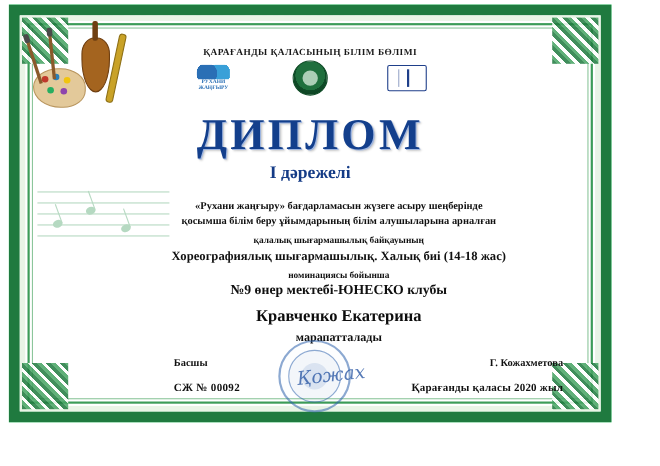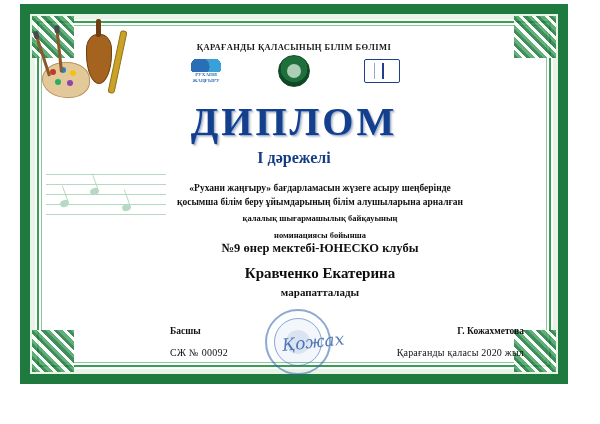--- a/index.html
+++ b/index.html
@@ -18,21 +18,21 @@
   #page {
     position: relative;
     width: 600px;
     height: 424px;
     background: #ffffff;
   }
 
   
   #sheet {
     position: absolute;
-    left: 20px;
+    left: 8px;
     top: 4px;
     width: 548px;
     height: 380px;
     background: #86efac;
     box-sizing: border-box;
     overflow: hidden;
   }
 
   
   .frame-outer {
@@ -378,21 +378,21 @@
   
   .footer-row {
     position: absolute;
     left: 150px;
     right: 44px;
     bottom: 26px;
     display: flex;
     justify-content: space-between;
     align-items: center;
     font-size: 10px;
-    font-weight: normal;
+    font-weight: bold;
     color: #111;
   }
   .footer-left { letter-spacing: .3px; }
   .footer-center { letter-spacing: .2px; }
 </style>
 </head>
 <body>
 
 <div id="page">
 
@@ -450,20 +450,21 @@
     </div>
 
     <div class="diploma-title">ДИПЛОМ</div>
 
     <div class="degree">I дәрежелі</div>
 
     <div class="body-block">
       <div class="line-bold-sm">«Рухани жаңғыру» бағдарламасын жүзеге асыру шеңберінде</div>
       <div class="line-bold-sm">қосымша білім беру ұйымдарының білім алушыларына арналған</div>
       <div class="line-sm">қалалық шығармашылық байқауының</div>
+      <div class="category">Хореографиялық шығармашылық. Халық биі (14-18 жас)</div>
       <div class="nomination-label">номинациясы бойынша</div>
       <div class="nomination">№9 өнер мектебі-ЮНЕСКО клубы</div>
       <div class="winner">Кравченко Екатерина</div>
       <div class="awarded">марапатталады</div>
     </div>
 
     <div class="seal"></div>
     <div class="signature-scribble">Қожах</div>
 
     <div class="sign-row">

